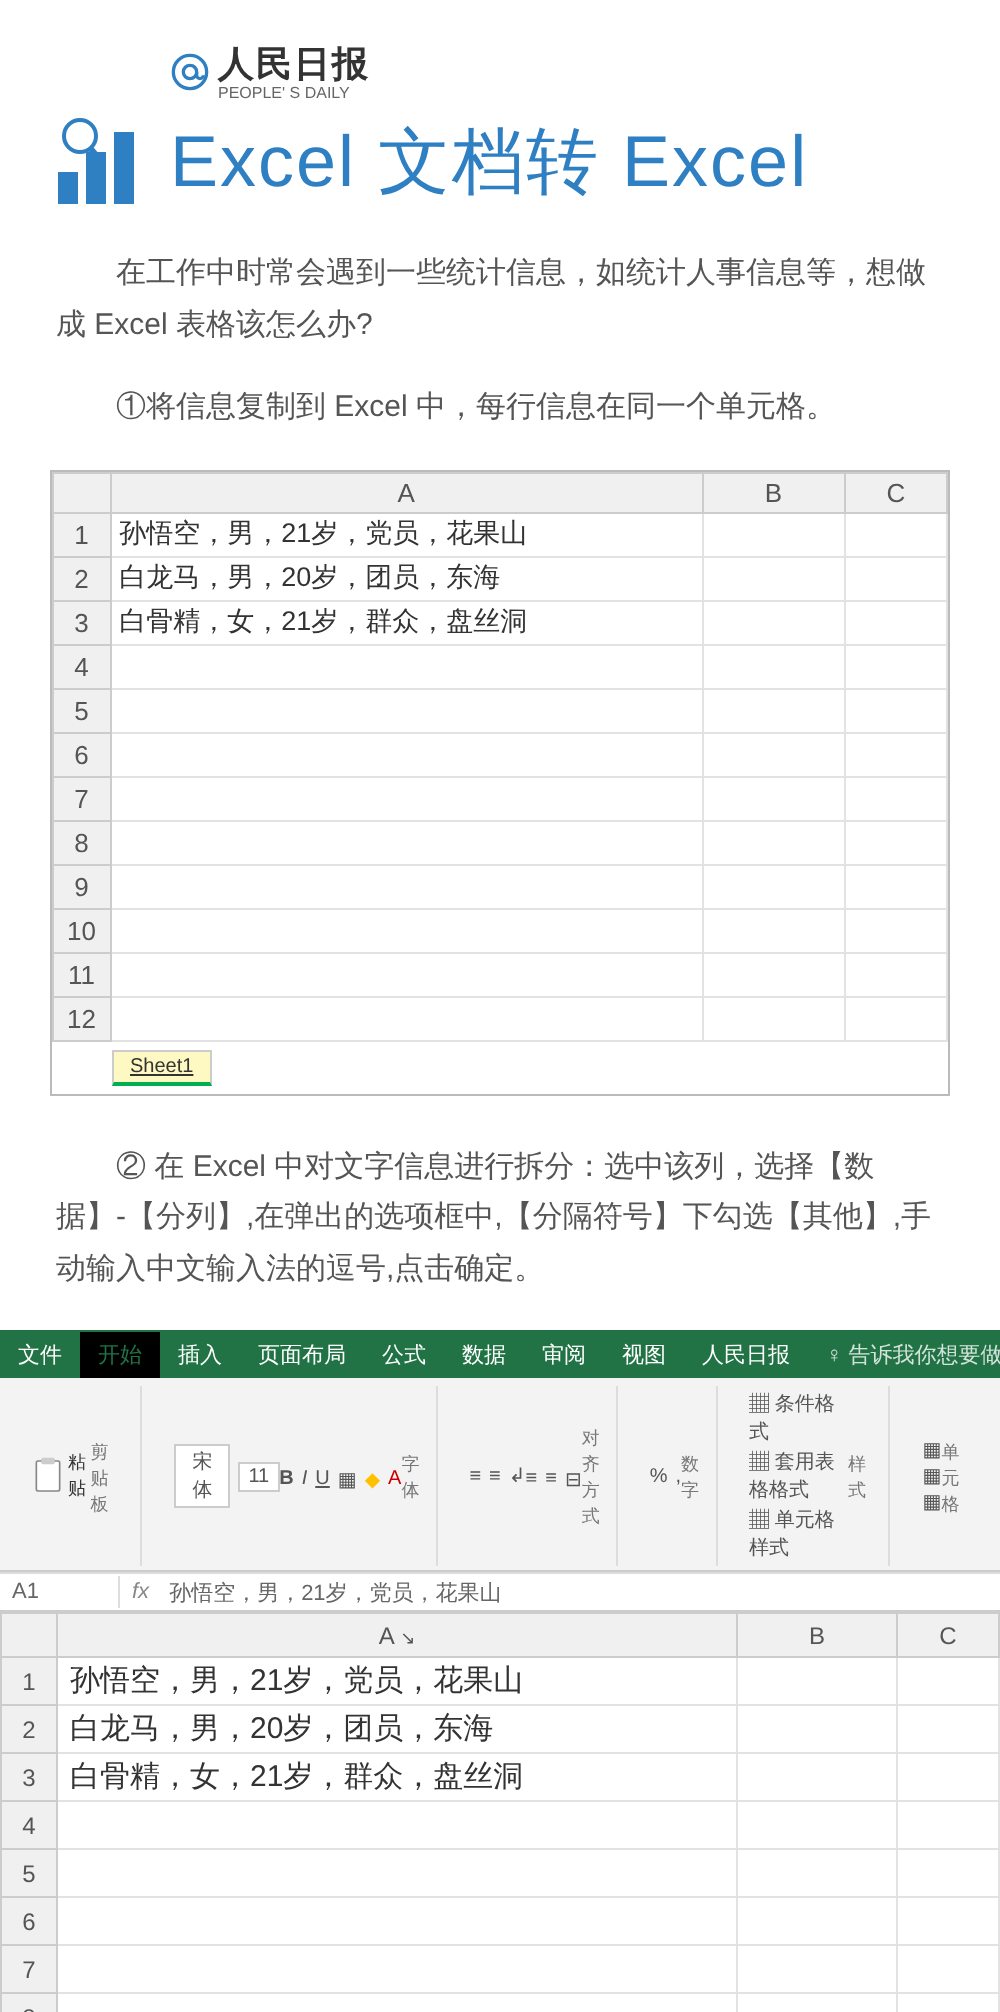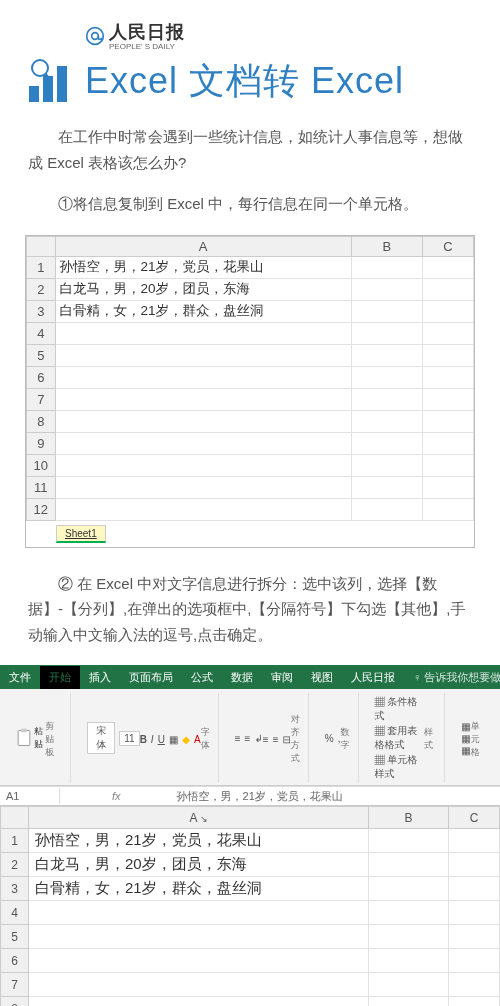--- a/index.html
+++ b/index.html
@@ -42,21 +42,21 @@
 
 .excel-wrap { width: 100%; margin-top: 10px; }
 .ribbon-tabs { background: #217346; color: #fff; display: flex; align-items: center; font-size: 11px; height: 24px; }
 .ribbon-tab { padding: 4px 9px; white-space: nowrap; }
 .ribbon-tab.active { background: #000000; color: #217346; }
 .ribbon-body { background: #f3f3f3; border-bottom: 1px solid #ccc; padding: 4px 6px 2px; display: flex; gap: 8px; font-size: 10px; }
 .rgroup { display: flex; flex-direction: row; align-items: center; border-right: 1px solid #ddd; padding: 2px 8px; }
 .rgroup-inner { display: flex; gap: 4px; align-items: center; color: #555; }
 .rgroup-label { font-size: 9px; color: #777; margin-top: 2px; }
 .paste-big { width: 26px; height: 30px; display: flex; flex-direction: column; align-items: center; justify-content: center; }
-.namebox-row { display: flex; align-items: center; background: #fff; border-top: 1px solid #ddd; border-bottom: 1px solid #ccc; font-size: 11px; height: 20px; gap: 46px; }
+.namebox-row { display: flex; align-items: center; background: #fff; border-top: 1px solid #ddd; border-bottom: 1px solid #ccc; font-size: 11px; height: 20px; }
 .namebox { width: 60px; padding: 2px 6px; border-right: 1px solid #ddd; color: #666; }
 .fx { padding: 0 6px; color: #888; font-style: italic; }
 .formula { flex: 1; padding: 0 4px; color: #666; }
 
 .sheet2 { width: 100%; border-collapse: collapse; font-size: 15px; background: #fff; }
 .sheet2 th { background: #f0f0f0; border: 1px solid #ccc; font-weight: normal; height: 22px; color: #555; font-size: 12px; }
 .sheet2 td.rowhdr2 { background: #f0f0f0; border: 1px solid #ccc; text-align: center; width: 28px; font-size: 12px; color: #555; }
 .sheet2 td { border: 1px solid #e2e2e2; height: 24px; padding: 0 6px; white-space: nowrap; }
 .cornercell { background: #f0f0f0; border: 1px solid #ccc; width: 28px; }
 </style>

